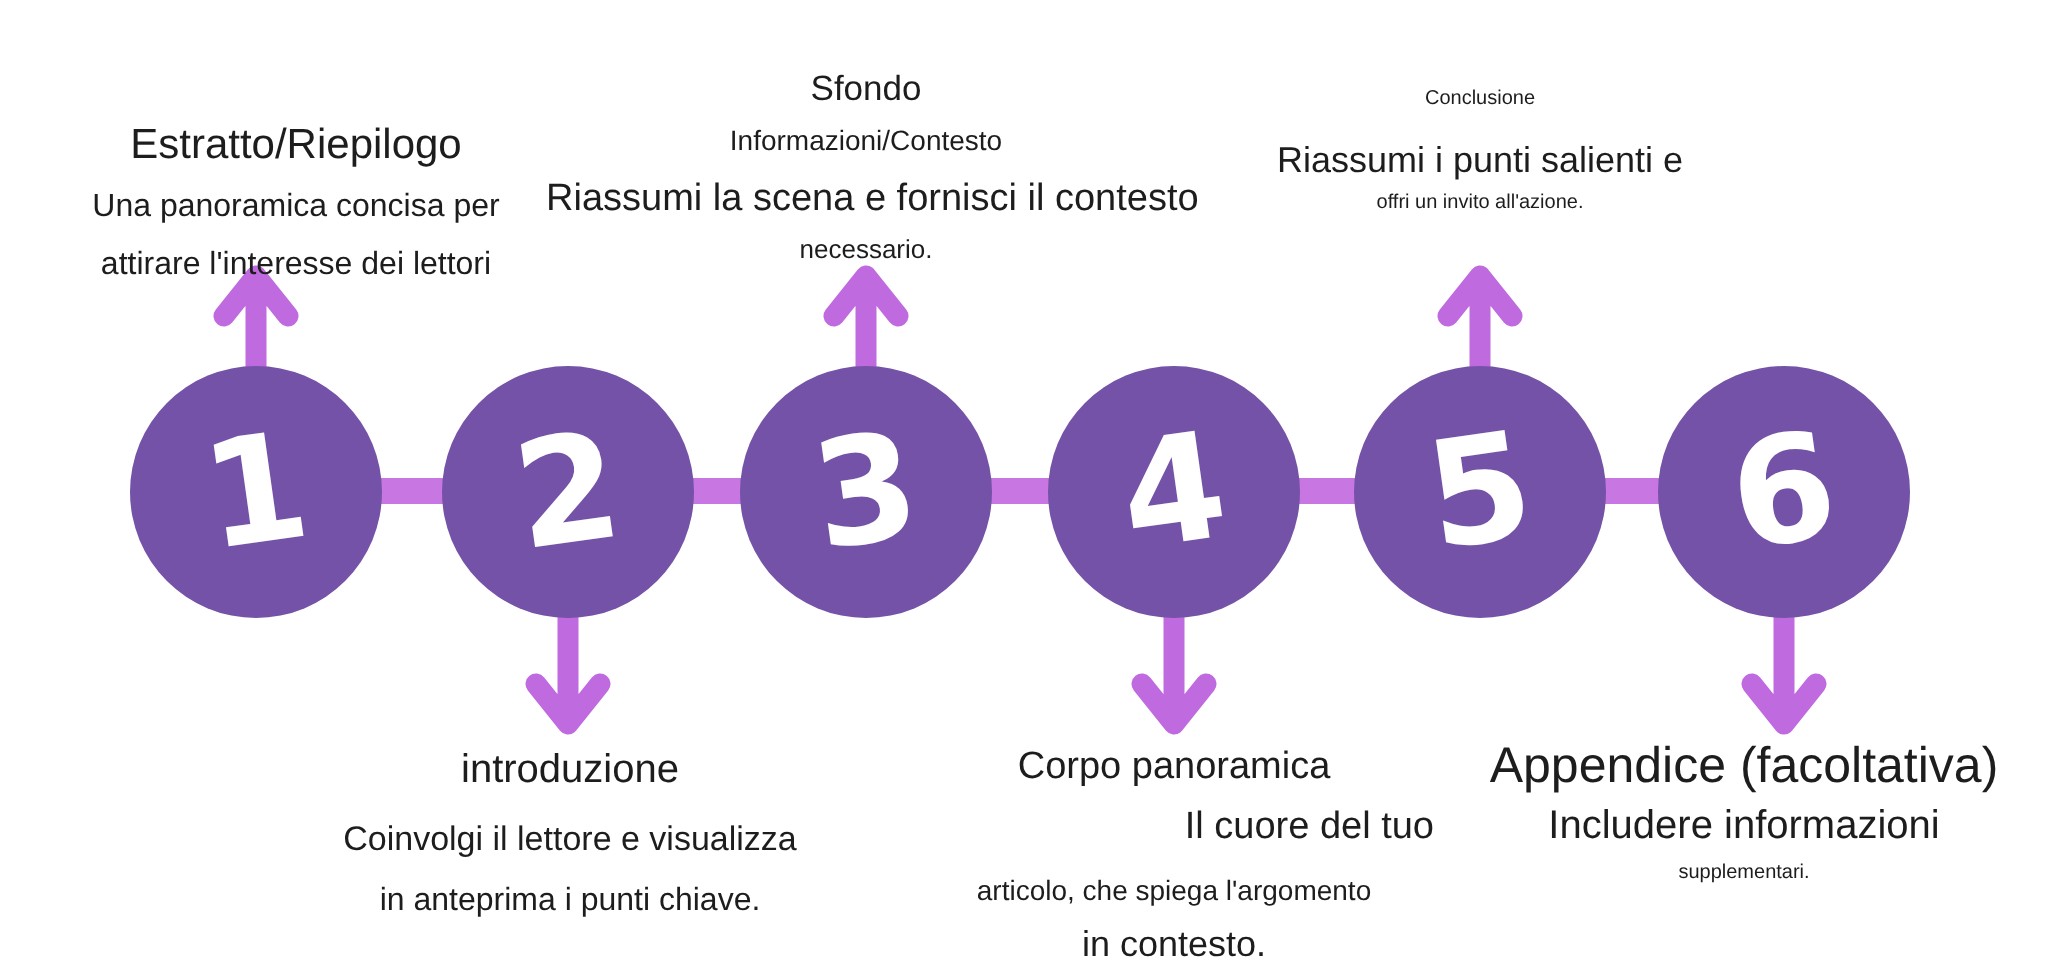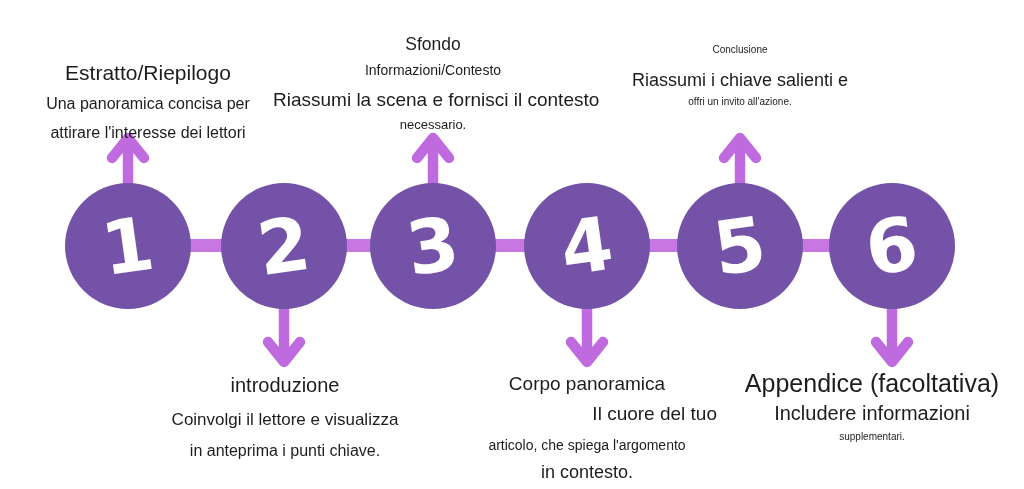--- a/index.html
+++ b/index.html
@@ -125,21 +125,21 @@
 
   <div class="block" style="left:273px;top:34px;width:320px;">
     <div class="fs175">Sfondo</div>
     <div class="fs14 mt7">Informazioni/Contesto</div>
     <div class="fs19 mt11">Riassumi la scena e fornisci il contesto</div>
     <div class="fs13 mt6">necessario.</div>
   </div>
 
   <div class="block" style="left:615px;top:44px;width:250px;">
     <div class="fs15">Conclusione</div>
-    <div class="fs18 mt15">Riassumi i chiave salienti e</div>
+    <div class="fs18 mt15">Riassumi i punti salienti e</div>
     <div class="fs15 mt5">offri un invito all'azione.</div>
   </div>
 
   <div class="block" style="left:155px;top:374px;width:260px;">
     <div class="fs20">introduzione</div>
     <div class="fs17 mt13">Coinvolgi il lettore e visualizza</div>
     <div class="fs16 mt12">in anteprima i punti chiave.</div>
   </div>
 
   <div class="block" style="left:457px;top:373px;width:260px;">

